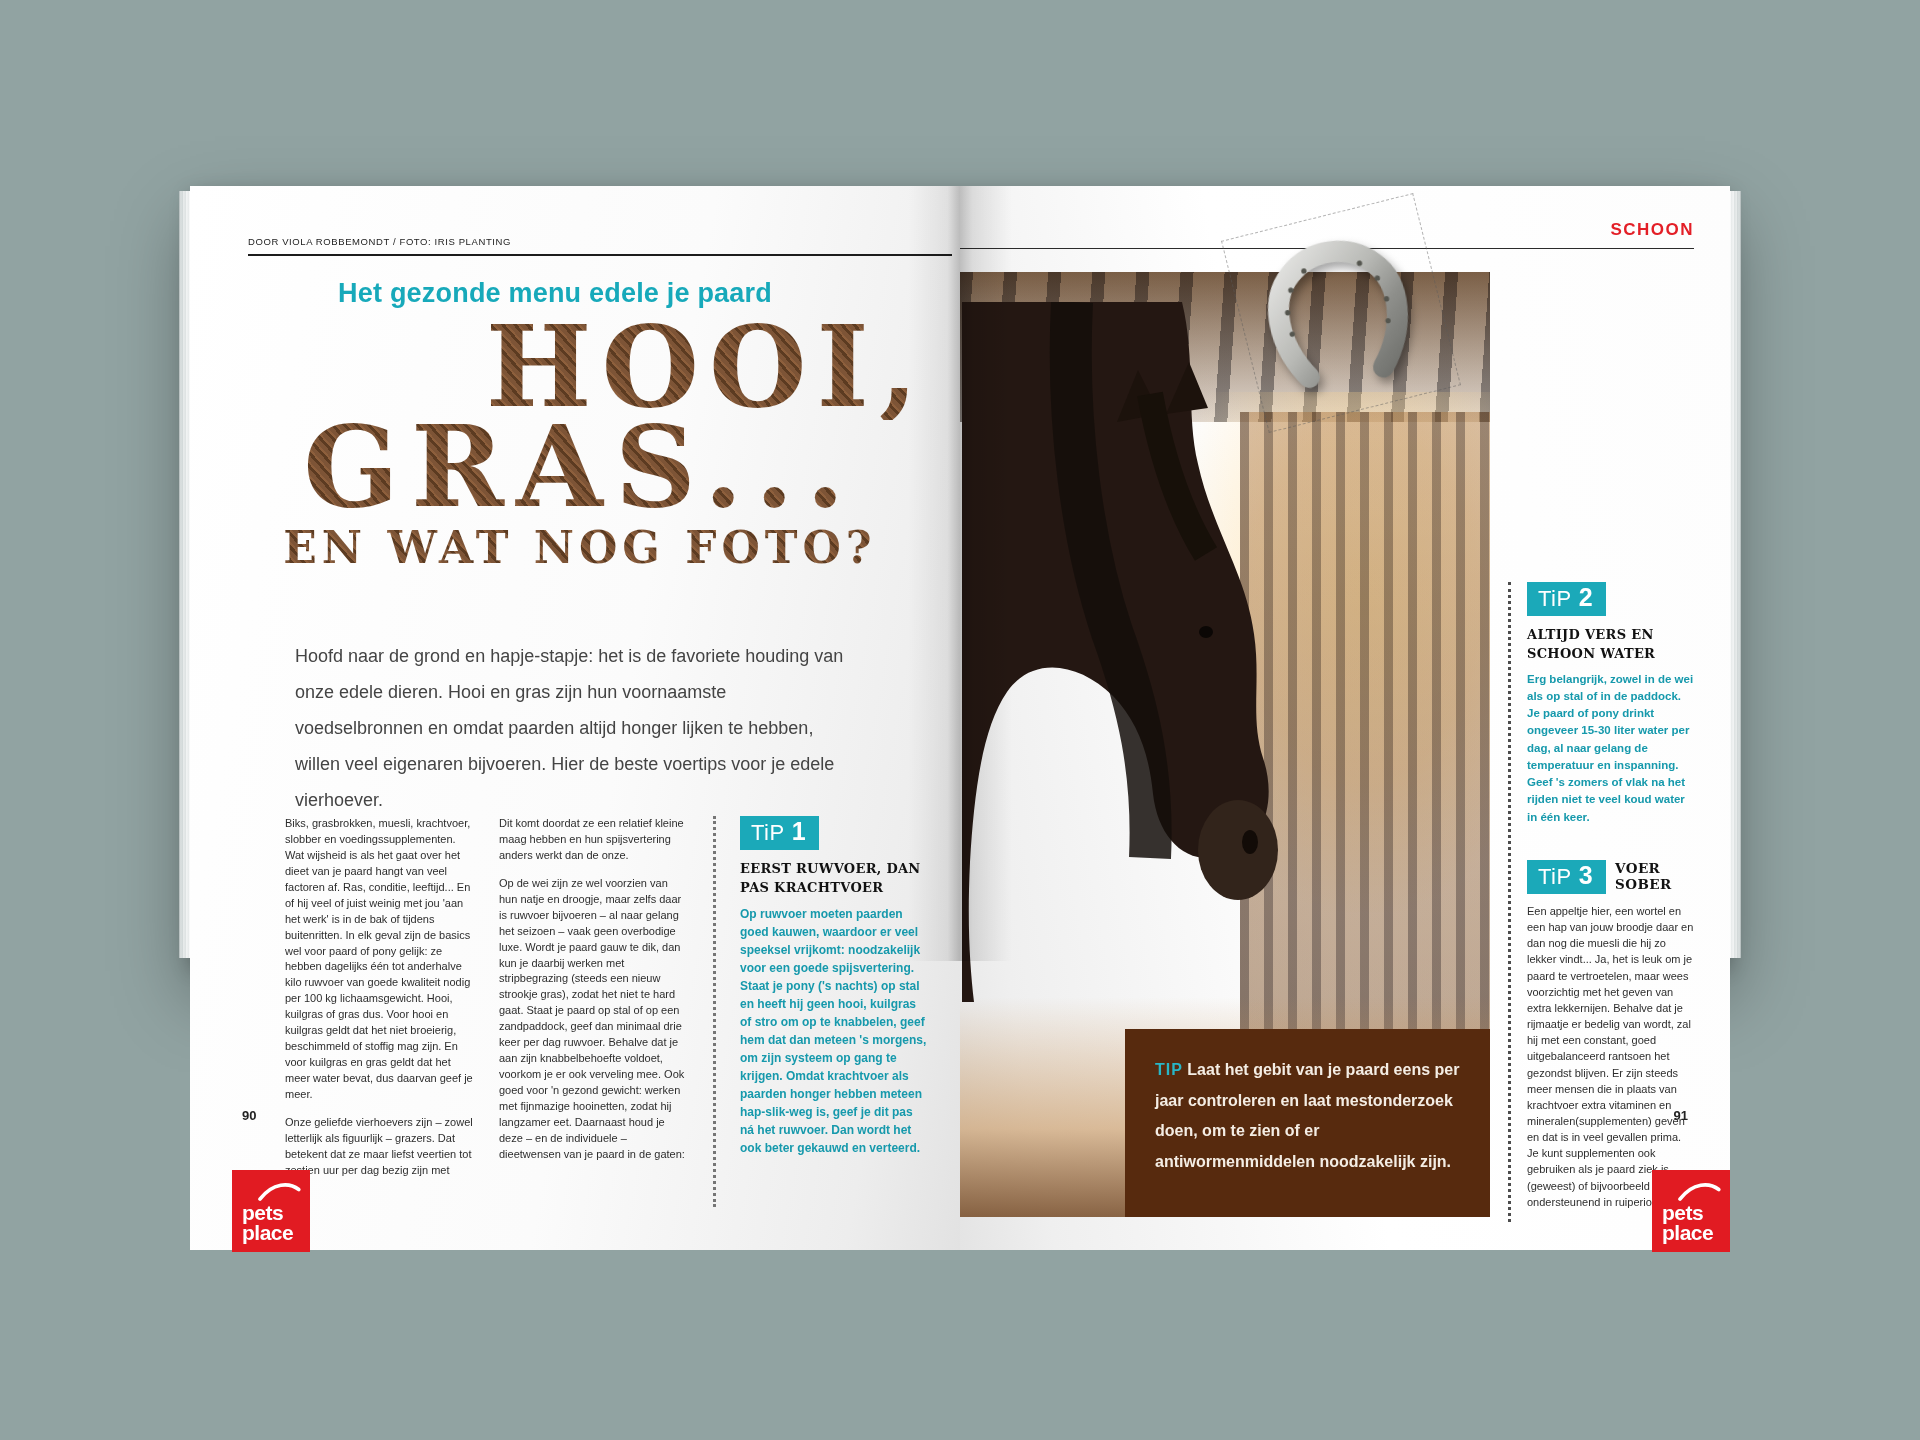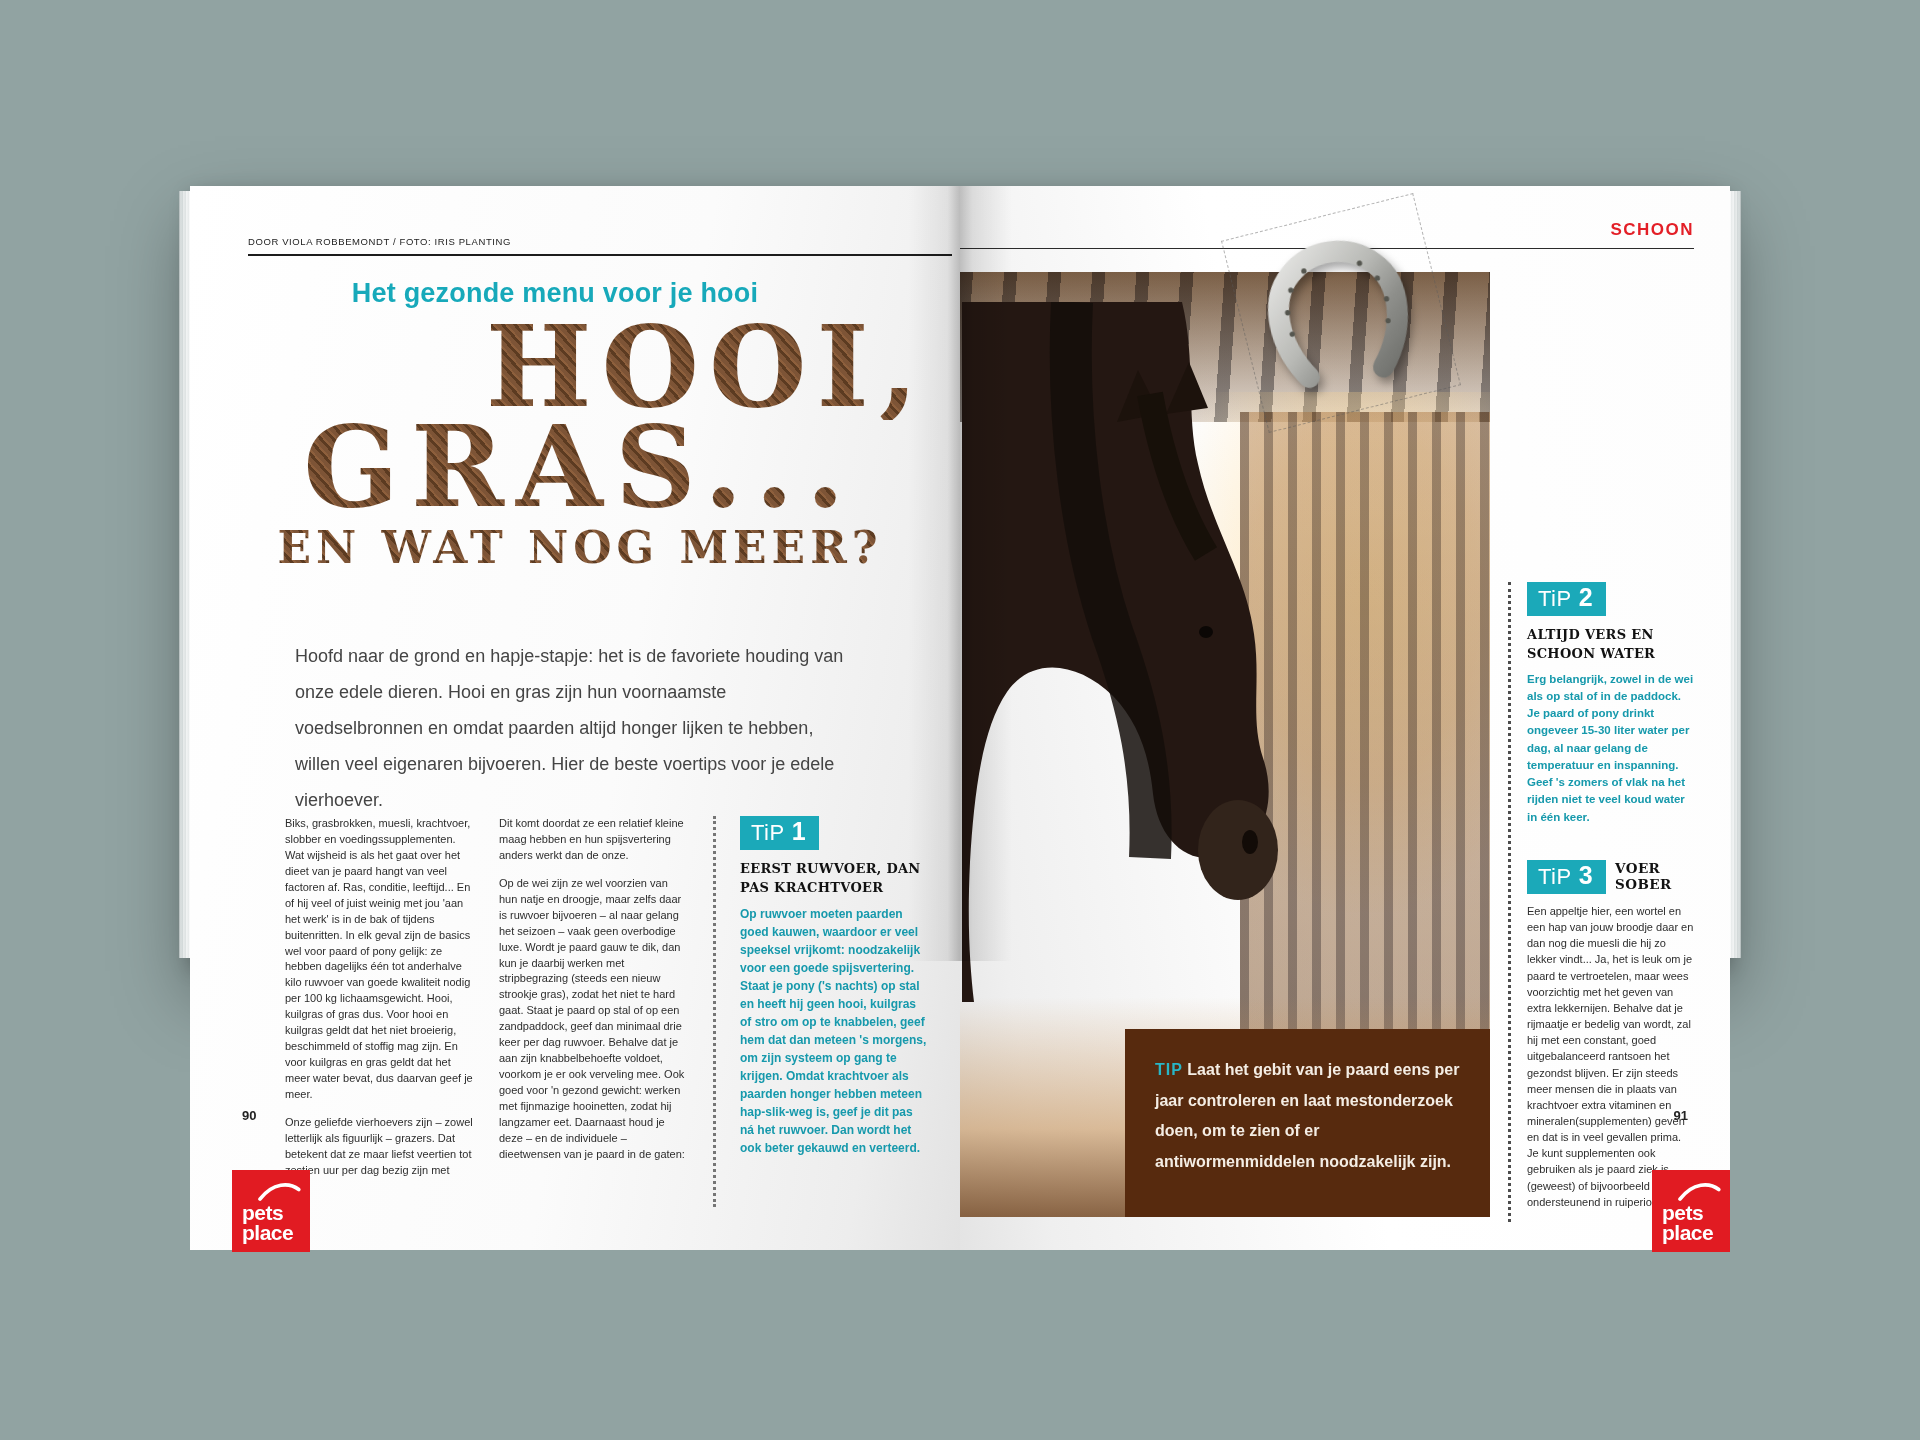--- a/index.html
+++ b/index.html
@@ -129,26 +129,26 @@
   .tip2-block .tip-body-teal{margin-top:2px;font-size:11.5px;}
 </style>
 </head>
 <body>
 
 <div class="spread">
 
   <div class="page left">
     <div class="credit">DOOR VIOLA ROBBEMONDT / FOTO: IRIS PLANTING</div>
     <div class="rule-left"></div>
-    <div class="kicker">Het gezonde menu voor je hooi</div>
+    <div class="kicker">Het gezonde menu edele je paard</div>
 
     <div class="headline">
       <div class="hl hl1">HOOI,</div>
       <div class="hl hl2">GRAS...</div>
-      <div class="hl hl3">EN WAT NOG MEER?</div>
+      <div class="hl hl3">EN WAT NOG FOTO?</div>
     </div>
 
     <div class="intro">Hoofd naar de grond en hapje-stapje: het is de favoriete houding van onze edele dieren. Hooi en gras zijn hun voornaamste voedselbronnen en omdat paarden altijd honger lijken te hebben, willen veel eigenaren bijvoeren. Hier de beste voertips voor je edele vierhoever.</div>
 
     <div class="columns">
       <div class="col">
         <p>Biks, grasbrokken, muesli, krachtvoer, slobber en voedingssupplementen. Wat wijsheid is als het gaat over het dieet van je paard hangt van veel factoren af. Ras, conditie, leeftijd... En of hij veel of juist weinig met jou 'aan het werk' is in de bak of tijdens buitenritten. In elk geval zijn de basics wel voor paard of pony gelijk: ze hebben dagelijks één tot anderhalve kilo ruwvoer van goede kwaliteit nodig per 100 kg lichaamsgewicht. Hooi, kuilgras of gras dus. Voor hooi en kuilgras geldt dat het niet broeierig, beschimmeld of stoffig mag zijn. En voor kuilgras en gras geldt dat het meer water bevat, dus daarvan geef je meer.</p>
         <p>Onze geliefde vierhoevers zijn – zowel letterlijk als figuurlijk – grazers. Dat betekent dat ze maar liefst veertien tot zestien uur per dag bezig zijn met eten.</p>
       </div>
       <div class="col">

